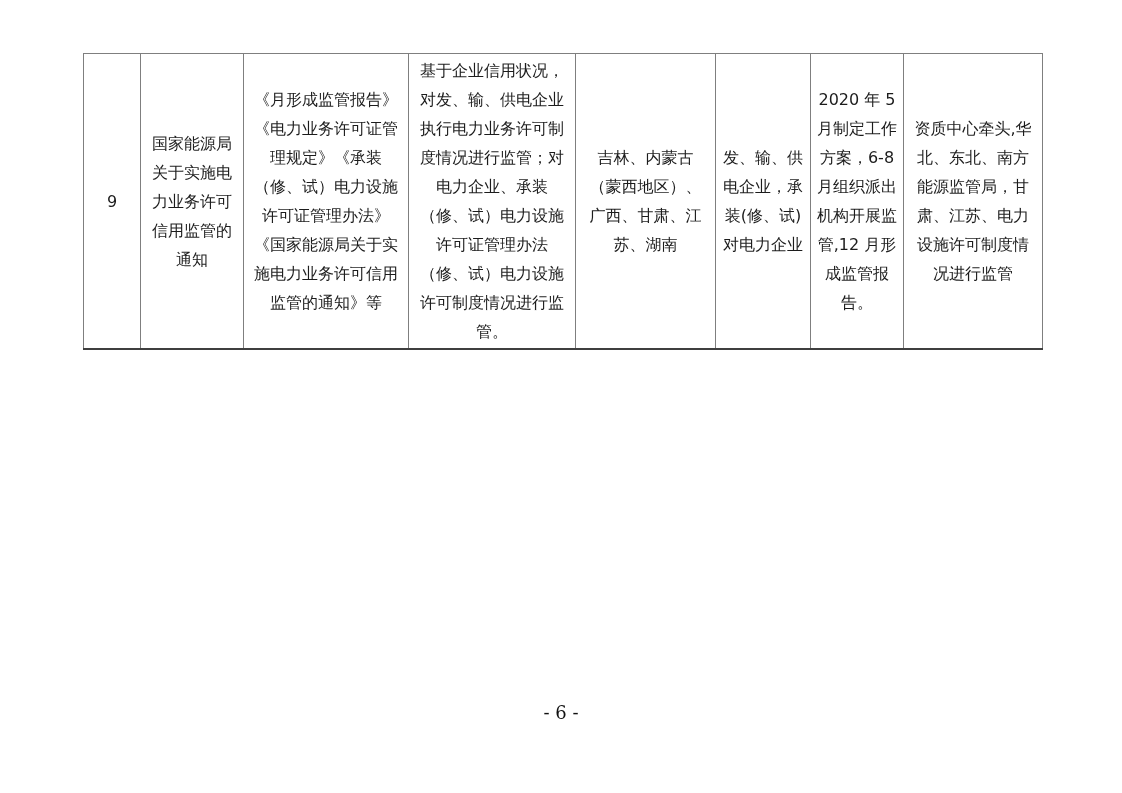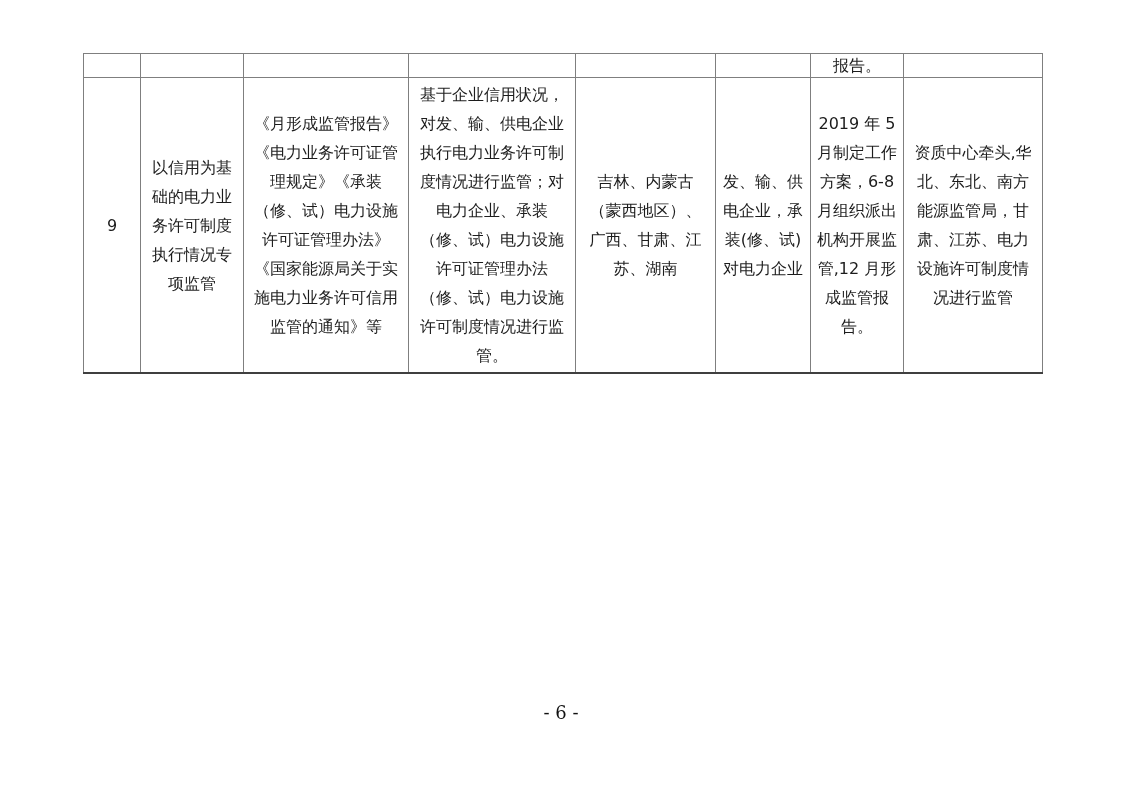--- a/index.html
+++ b/index.html
@@ -65,38 +65,28 @@
       <col style="width:57px">
       <col style="width:103px">
       <col style="width:165px">
       <col style="width:167px">
       <col style="width:140px">
       <col style="width:95px">
       <col style="width:93px">
       <col style="width:139px">
     </colgroup>
     <tbody>
-      <tr class="carryover-row">
-        <td></td>
-        <td></td>
-        <td></td>
-        <td></td>
-        <td></td>
-        <td></td>
-        <td>报告。</td>
-        <td></td>
-      </tr>
       <tr class="main-row">
         <td>9</td>
-        <td>以信用为基础的电力业务许可制度执行情况专项监管</td>
+        <td>国家能源局关于实施电力业务许可信用监管的通知</td>
         <td>《月形成监管报告》《电力业务许可证管理规定》《承装（修、试）电力设施许可证管理办法》《国家能源局关于实施电力业务许可信用监管的通知》等</td>
         <td>基于企业信用状况，对发、输、供电企业执行电力业务许可制度情况进行监管；对电力企业、承装（修、试）电力设施许可证管理办法（修、试）电力设施许可制度情况进行监管。</td>
         <td>吉林、内蒙古（蒙西地区）、广西、甘肃、江苏、湖南</td>
         <td>发、输、供电企业，承装(修、试)对电力企业</td>
-        <td>2019 年 5 月制定工作方案，6-8 月组织派出机构开展监管,12 月形成监管报告。</td>
+        <td>2020 年 5 月制定工作方案，6-8 月组织派出机构开展监管,12 月形成监管报告。</td>
         <td>资质中心牵头,华北、东北、南方能源监管局，甘肃、江苏、电力设施许可制度情况进行监管</td>
       </tr>
     </tbody>
   </table>
 
   <div class="page-number">- 6 -</div>
 
 </div>
 
 </body></html>

